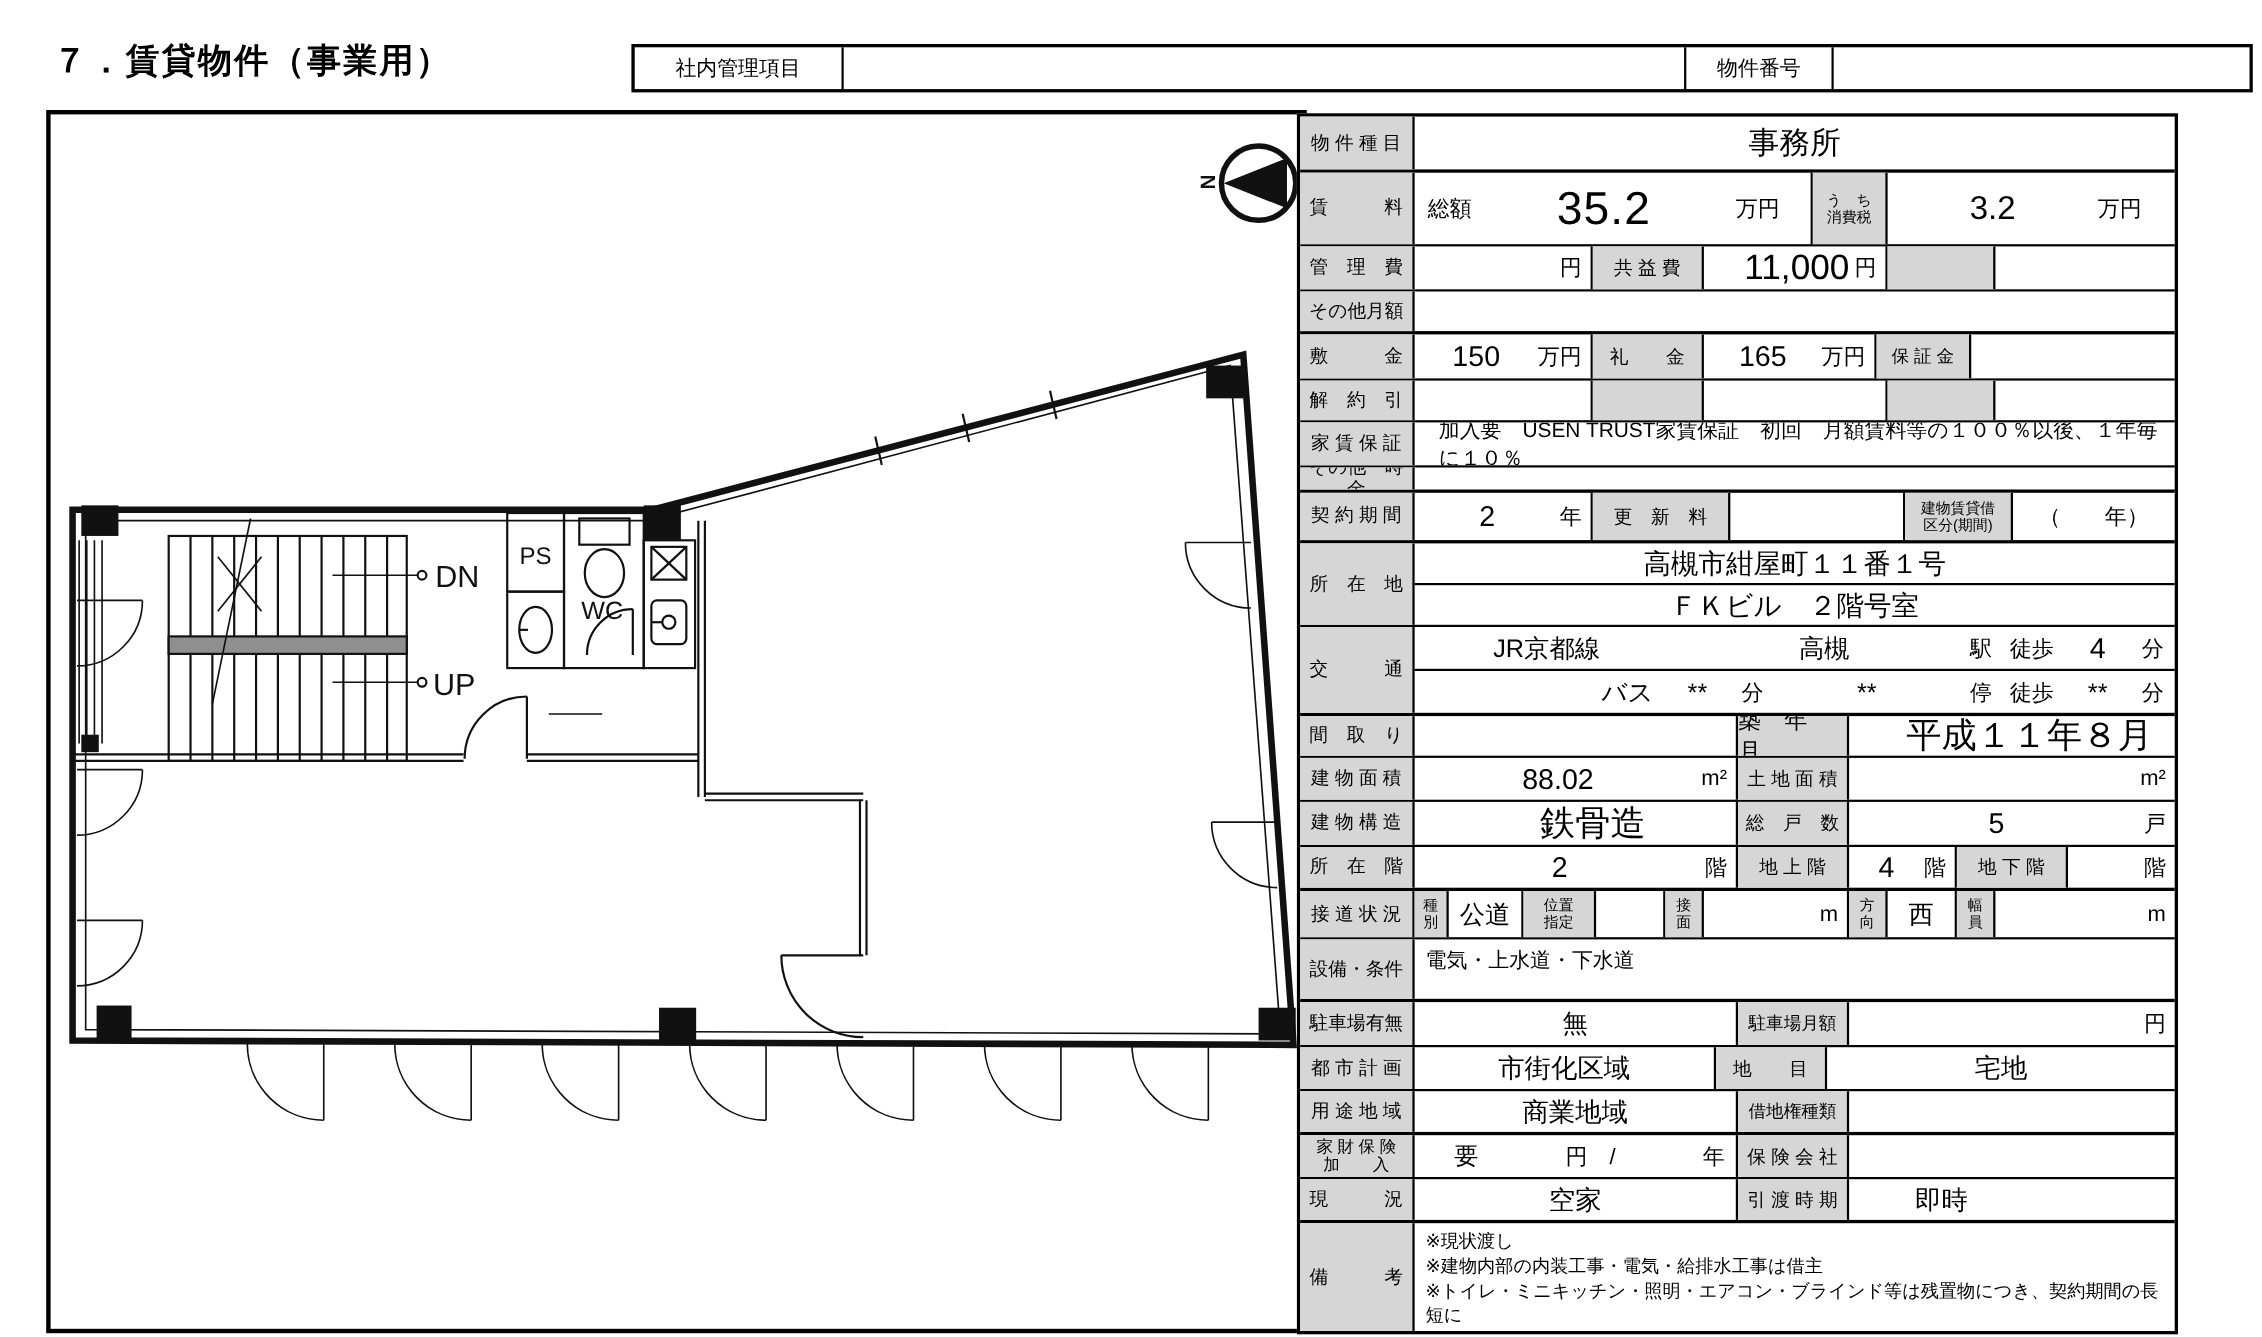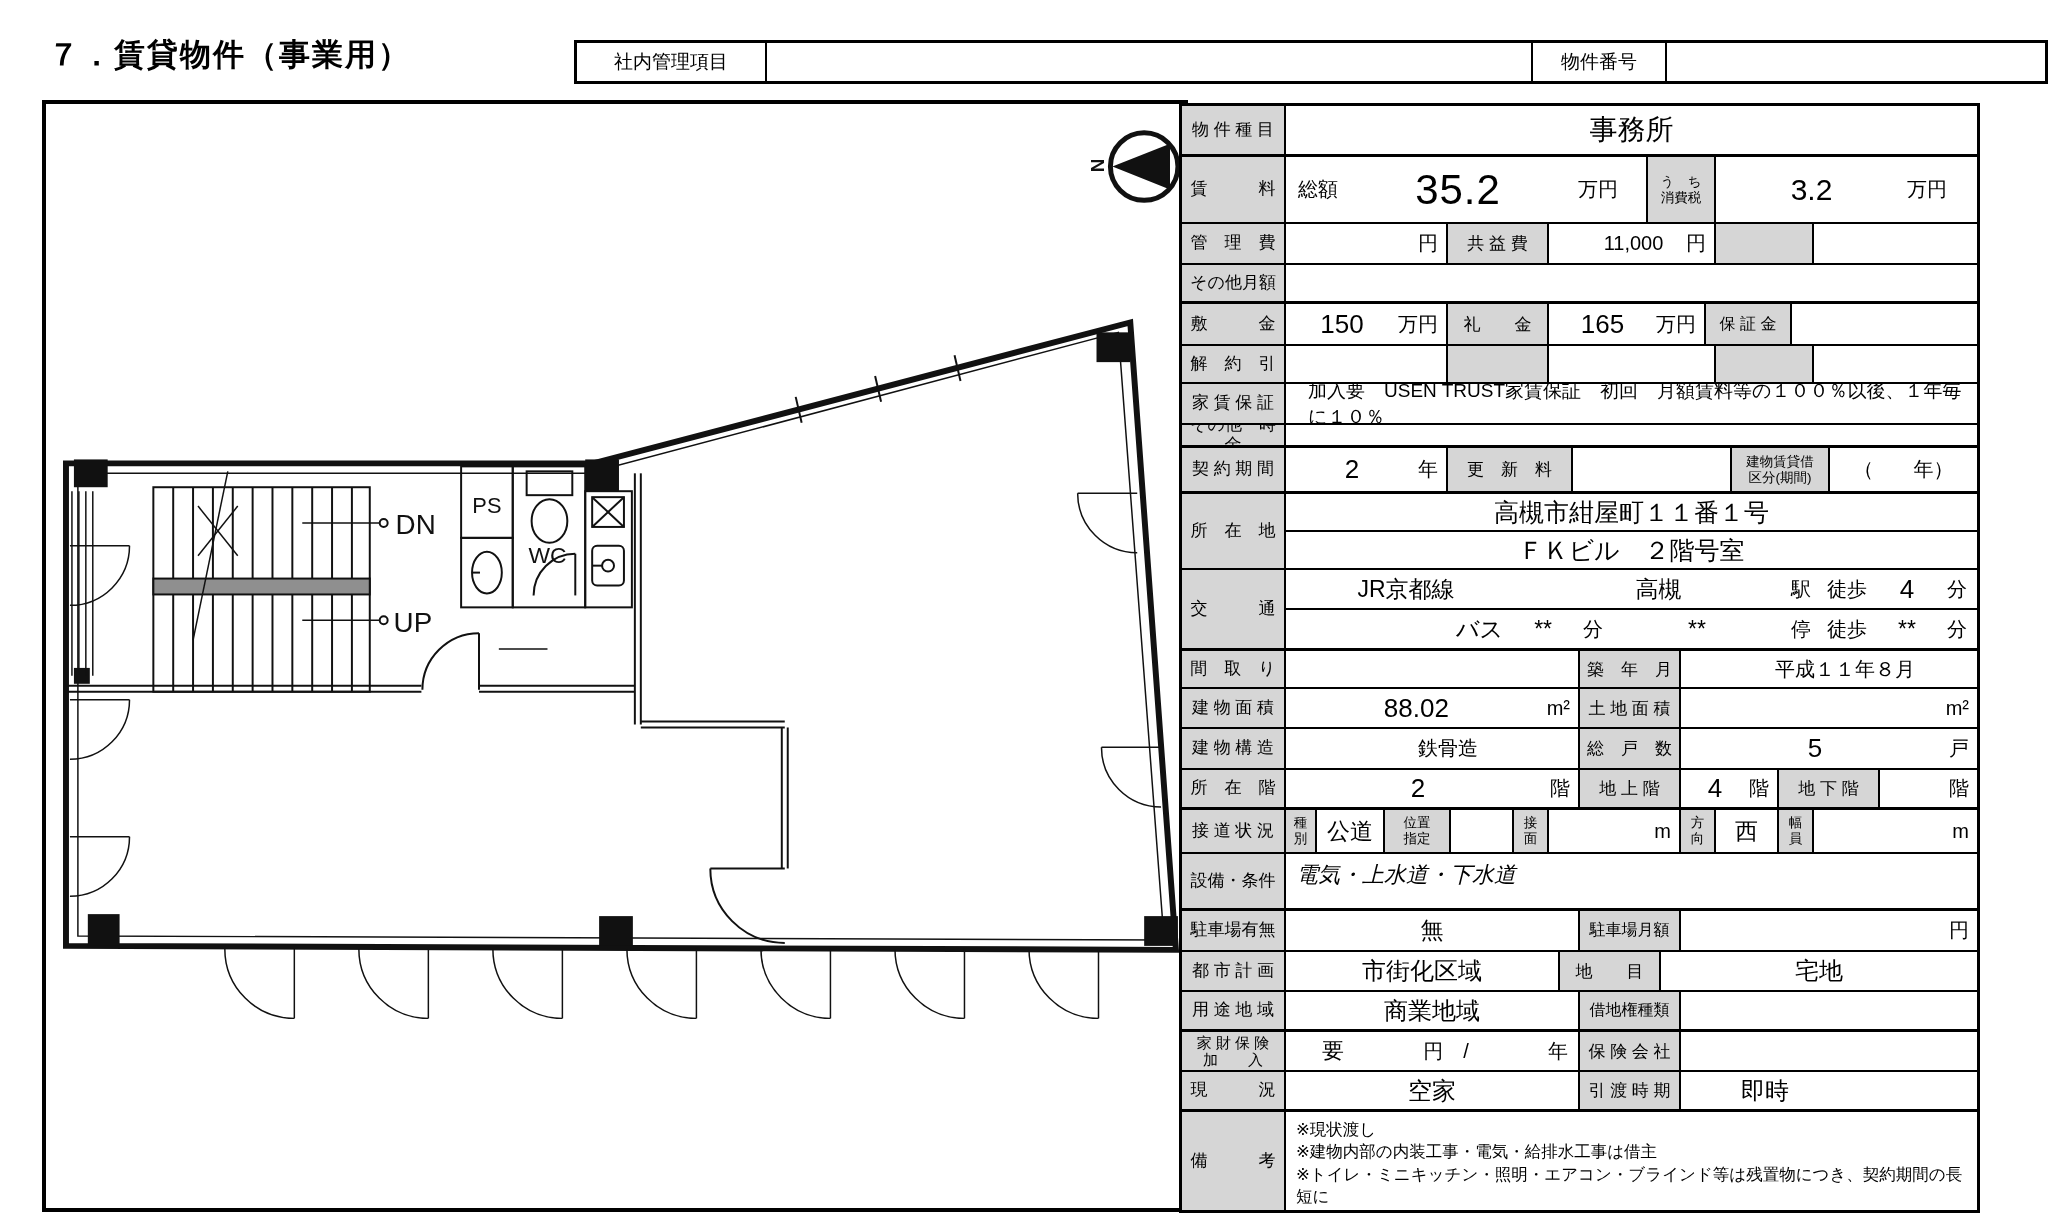--- a/index.html
+++ b/index.html
@@ -19,26 +19,26 @@
   .cell{border-right:2px solid #000;box-sizing:border-box;display:flex;align-items:center;justify-content:center;overflow:hidden;font-size:22px;}
   .cell:last-child{border-right:none;}
   .g{background:#d6d6d6;}
   .lab{background:#d6d6d6;width:104px;flex:none;font-size:17px;text-align:center;white-space:pre-line;line-height:1.2;}
   .sm{font-size:13.5px;line-height:1.15;white-space:pre-line;text-align:center;}
   .grow{flex:1;text-align:center;}
   .unit{padding-right:8px;font-size:20px;flex:none;}
   .lpad{padding-left:12px;font-size:20px;flex:none;}
   .num-big{font-size:42px;letter-spacing:1px;}
   .num-mid{font-size:30px;}
-  .v24{font-size:20px;padding-left:32px;} .v26{font-size:26px;} .v28{font-size:28px;font-weight:500;}
+  .v24{font-size:32px;padding-left:32px;} .v26{font-size:26px;} .v28{font-size:28px;font-weight:500;}
   .twoLine{flex:1;display:flex;flex-direction:column;}
   .subrow{flex:1;display:flex;align-items:center;box-sizing:border-box;}
   .subrow.div{border-bottom:2px solid #000;}
   .remarks{flex:1;padding:6px 10px;font-size:16.5px;line-height:1.35;display:flex;flex-direction:column;justify-content:flex-start;align-items:flex-start;}
-  .left-top{justify-content:flex-start;align-items:flex-start;padding:6px 10px;font-size:22px;font-style:italic;}
+  .left-top{justify-content:flex-start;align-items:flex-start;padding:6px 10px;font-size:19px;}
 </style>
 </head>
 <body>
 
 <div class="abs" id="title">７．賃貸物件（事業用）</div>
 
 <div class="abs" id="hdrbox">
   <div class="hcell" style="width:190px;border-right:2px solid #000;">社内管理項目</div>
   <div class="hcell" style="flex:1;"></div>
   <div class="hcell" style="width:136px;border-left:2px solid #000;border-right:2px solid #000;">物件番号</div>
@@ -313,21 +313,21 @@
         <span style="font-size:20px;margin-left:16px">徒歩</span>
         <span style="width:80px;text-align:center">**</span>
         <span style="font-size:20px;margin-right:10px">分</span>
       </div>
     </div>
   </div>
 
   <div class="trow" style="height:38px">
     <div class="cell lab">間　取　り</div>
     <div class="cell" style="width:294px"></div>
-    <div class="cell g" style="width:101px;font-size:17px">築　年　月</div>
+    <div class="cell g" style="width:101px;font-size:21px">築　年　月</div>
     <div class="cell v24" style="flex:1">平成１１年８月</div>
   </div>
 
   <div class="trow" style="height:40px">
     <div class="cell lab">建 物 面 積</div>
     <div class="cell" style="width:294px">
         <span class="grow v26">88.02</span>
         <span class="unit">m²</span>
       </div>
     <div class="cell g" style="width:101px;font-size:17px">土 地 面 積</div>

